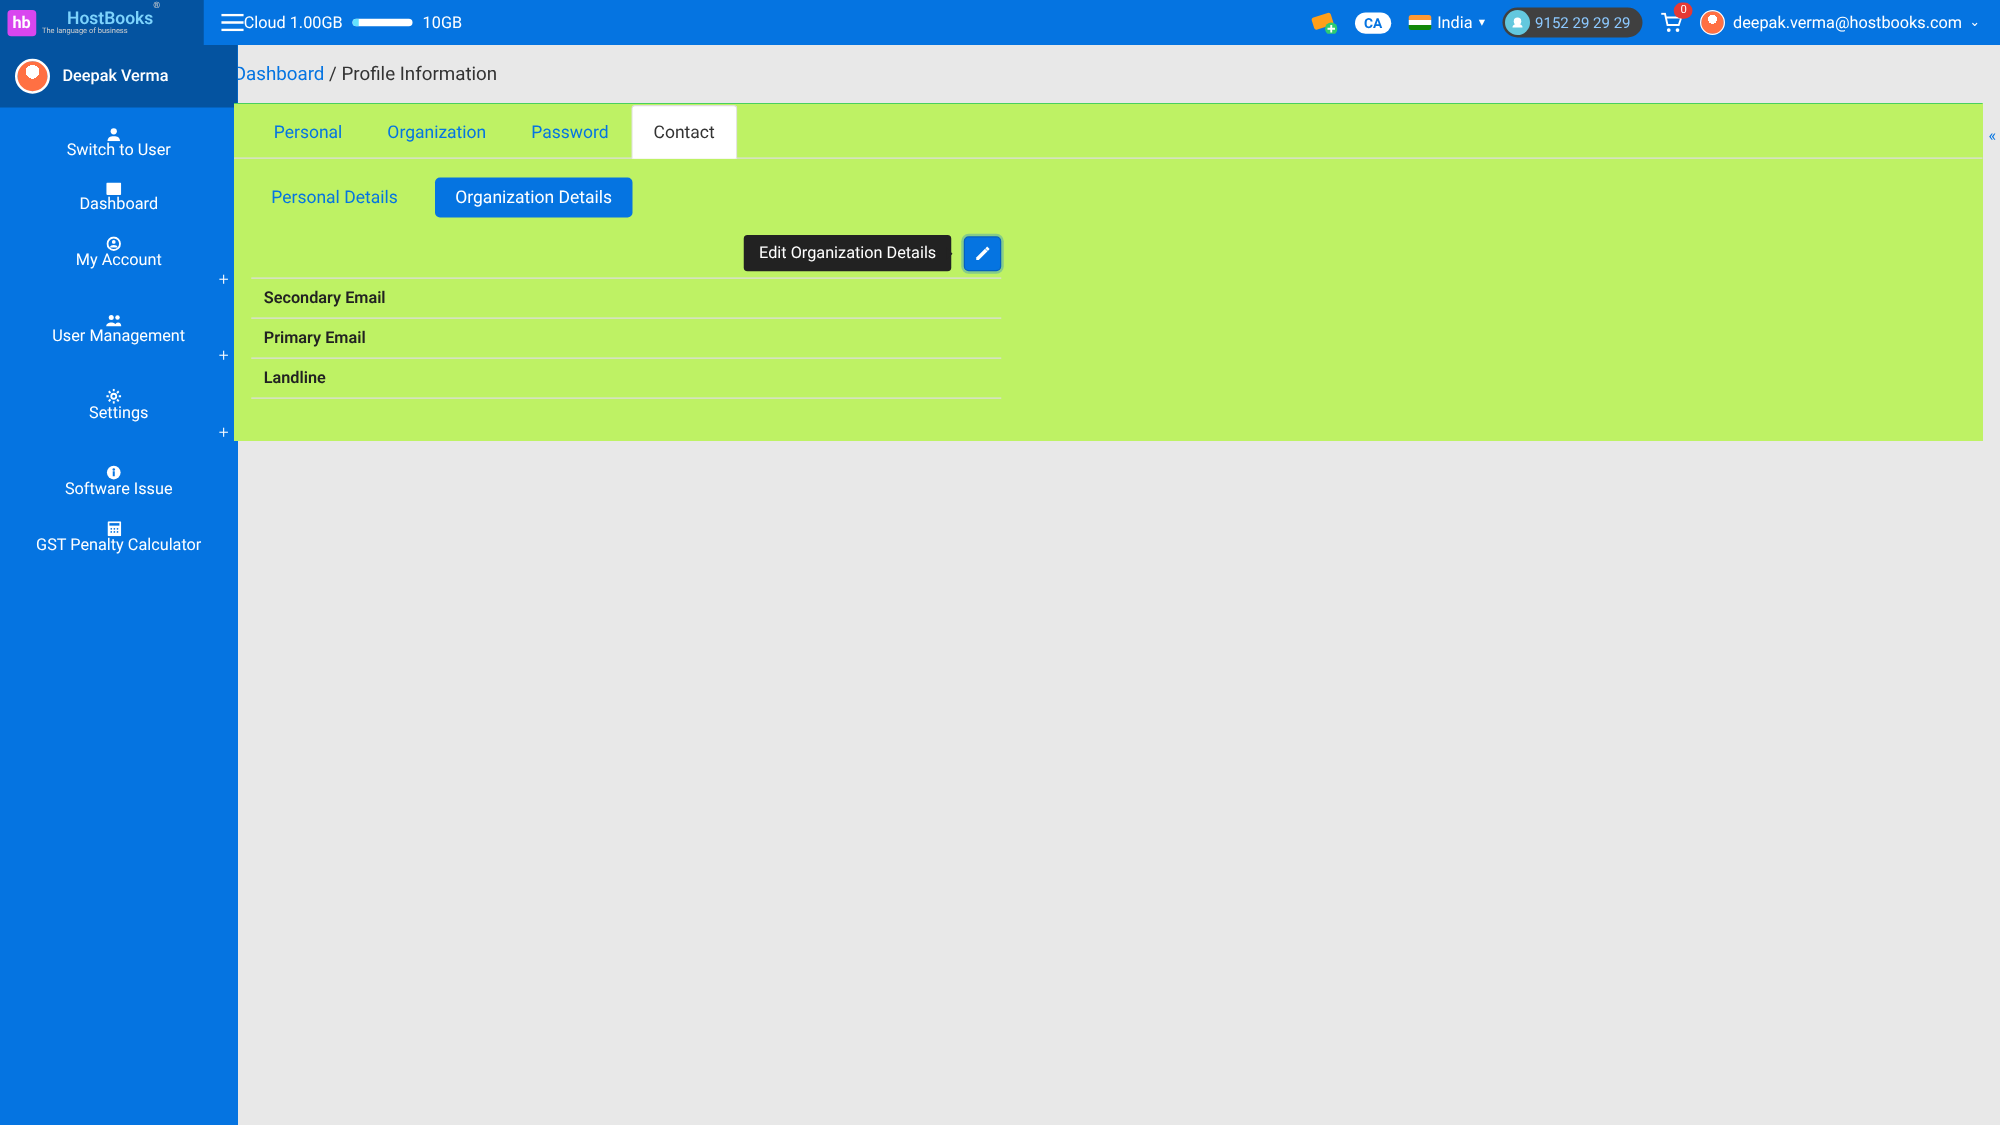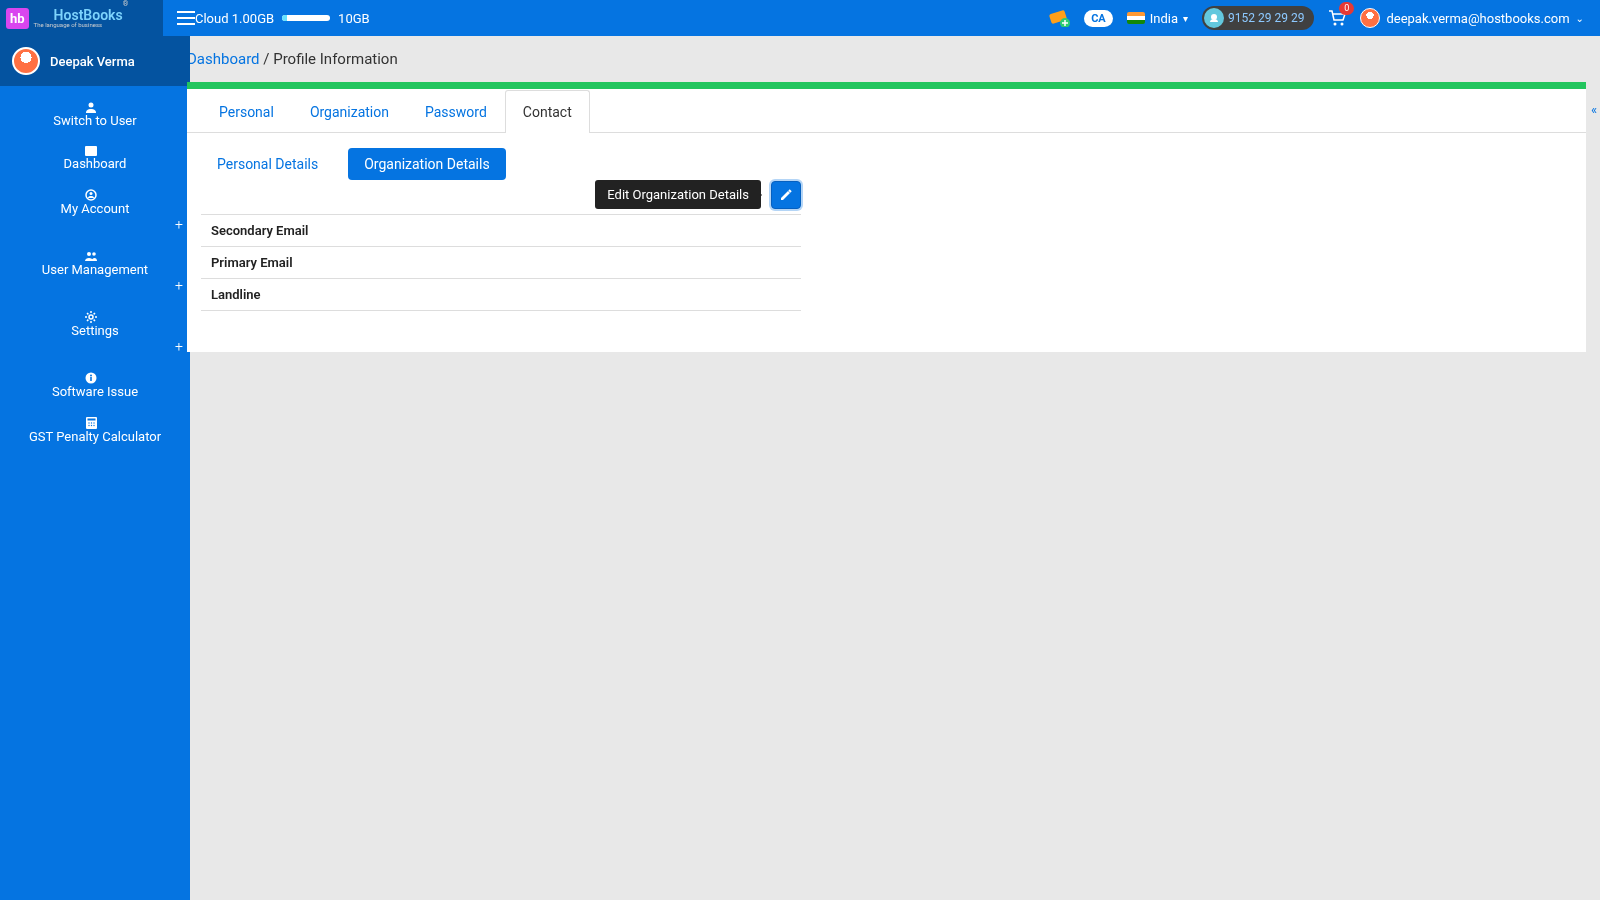--- a/index.html
+++ b/index.html
@@ -70,32 +70,32 @@
     .nav-icon { width: 14px; margin-right: 8px; display: inline-flex; justify-content: center; }
     .nav-plus { margin-left: auto; font-size: 14px; font-weight: 300; }
     
     
     .main {
       margin-left: 163px;
       padding: 0;
     }
     .breadcrumb-bar { background: #e8e8e8; padding: 14px 24px; font-size: 15px; color: #333; }
     .breadcrumb-link { color: #0574e1; cursor: pointer; }
-    .content-card { background: #ffffff; margin: 0 14px 14px 24px; border-top: 7px solid #22c55e; min-height: 270px; position: relative; }
+    .content-card { background: #bef264; margin: 0 14px 14px 24px; border-top: 1px solid #22c55e; min-height: 270px; position: relative; }
     
     .main-tabs { display: flex; border-bottom: 1px solid #ddd; padding-left: 14px; }
     .main-tab { padding: 13px 17px; color: #0574e1; font-size: 14px; cursor: pointer; border: 1px solid transparent; border-bottom: none; position: relative; top: 1px; }
     .main-tab.active { color: #333; border-color: #ddd; background: #fff; border-radius: 3px 3px 0 0; }
     
     .sub-section { padding: 15px 14px; }
     .sub-tabs { display: flex; gap: 14px; }
     .sub-tab { padding: 8px 16px; font-size: 14px; color: #0574e1; cursor: pointer; border-radius: 4px; }
     .sub-tab.active { background: #0574e1; color: #fff; }
     
-    .details-block { position: relative; width: 600px; }
+    .details-block { margin-top: 14px; position: relative; width: 600px; }
     .edit-row { display: flex; justify-content: flex-end; align-items: center; gap: 10px; margin-bottom: 5px; padding-right: 0; }
     .tooltip-box { background: #222; color: #fff; padding: 7px 12px; border-radius: 3px; font-size: 13px; position: relative; }
     .tooltip-box::after { content: ''; position: absolute; right: -6px; top: 50%; margin-top: -5px; border: 5px solid transparent; border-left-color: #222; }
     .edit-btn { width: 30px; height: 28px; background: #0574e1; border: 1px solid #0560c0; border-radius: 4px; display: flex; align-items: center; justify-content: center; cursor: pointer; color: #fff; box-shadow: 0 0 0 2px rgba(5,116,225,0.3); }
     .field-list { border-top: 1px solid #ddd; }
     .field-row { padding: 8px 10px; border-bottom: 1px solid #ddd; font-size: 13px; color: #222; font-weight: 600; }
     
     .collapse-toggle { position: fixed; right: 0; top: 96px; color: #0574e1; padding: 6px 3px; cursor: pointer; font-size: 13px; }
     
     svg { display: block; }

